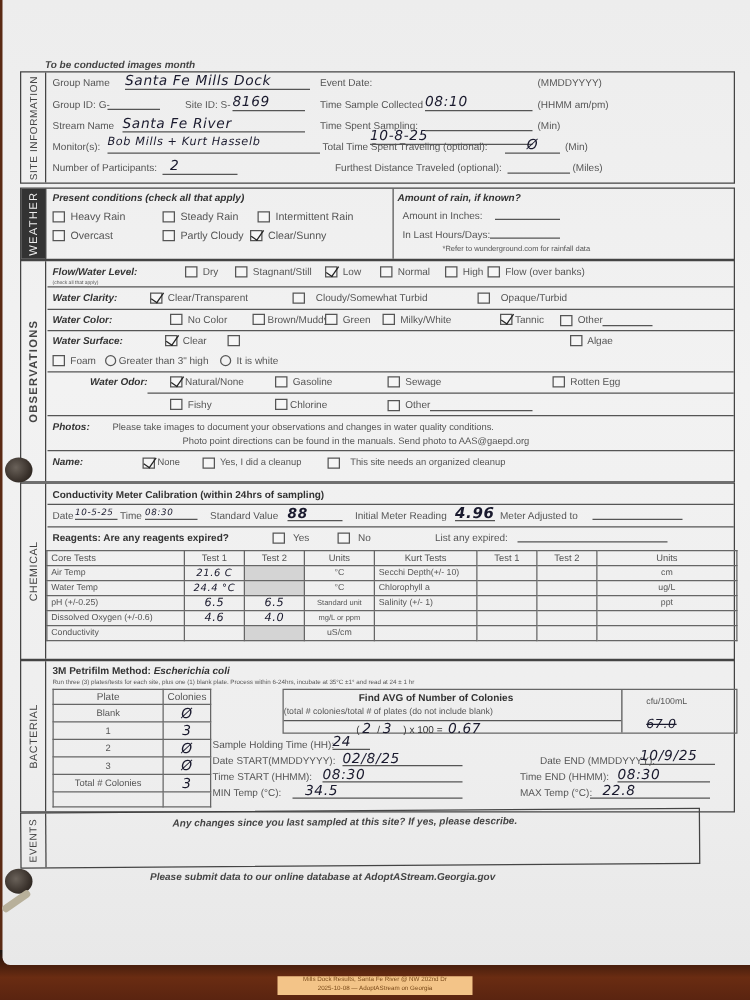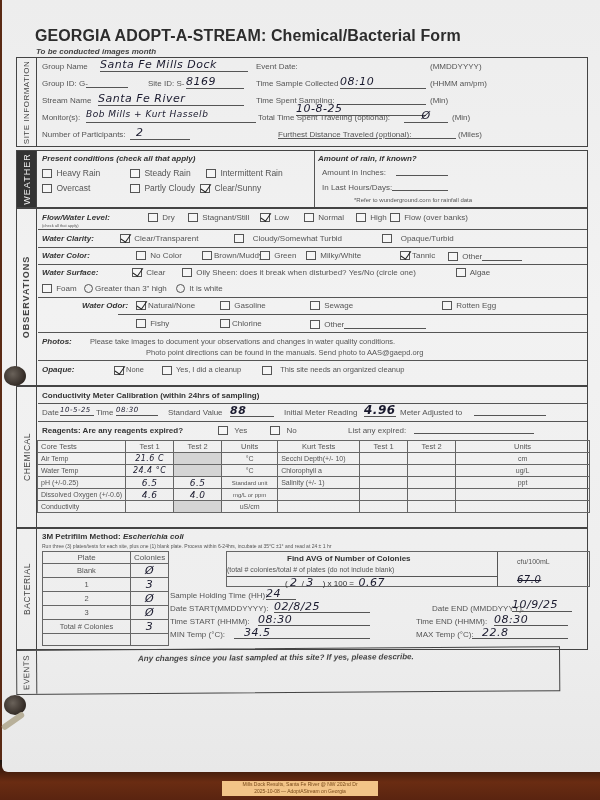--- a/index.html
+++ b/index.html
@@ -86,21 +86,20 @@
     background: #f3c488; color: #7a4a1a; font-size: 5px; text-align: center; line-height: 7px;
   }
 </style>
 </head>
 <body>
 
 <div class="table-wood"></div>
 
 <div class="paper">
 
-  <div class="title">GEORGIA ADOPT-A-STREAM: Chemical/Bacterial Form</div>
   <div class="subtitle">To be conducted images month</div>
 
   <div class="section" style="top:57px; width:572px; height:90px;">
     <div class="side-label">
         <span>SITE INFORMATION</span>
       </div>
     <div class="content">
       <div class="row" style="top:4px;">
         <span class="abs" style="left:4px;">Group Name</span>
         <span class="abs hw blank" style="left:62px; top:-4px; width:148px; height:14px;">Santa Fe Mills Dock</span>
@@ -127,21 +126,21 @@
       <div class="row" style="top:55px;">
         <span class="abs" style="left:4px;">Monitor(s):</span>
         <span class="abs hw blank" style="left:48px; top:-4px; width:170px; height:14px; font-size:9px;">Bob Mills + Kurt Hasselb</span>
         <span class="abs" style="left:220px;">Total Time Spent Traveling (optional):</span>
         <span class="abs hw blank" style="left:366px; top:-4px; width:44px; height:14px; text-align:center;">Ø</span>
         <span class="abs" style="left:414px;">(Min)</span>
       </div>
       <div class="row" style="top:72px;">
         <span class="abs" style="left:4px;">Number of Participants:</span>
         <span class="abs hw blank" style="left:92px; top:-4px; width:60px; height:14px; padding-left:6px;">2</span>
-        <span class="abs" style="left:240px;text-decoration:underline;">Furthest Distance Traveled (optional):</span>
+        <span class="abs" style="left:230px;">Furthest Distance Traveled (optional):</span>
         <span class="abs hw blank" style="left:368px; top:-3px; width:50px; height:12px;"></span>
         <span class="abs" style="left:420px;">(Miles)</span>
       </div>
     </div>
   </div>
 
   <div class="section" style="top:150px; width:572px; height:58px;">
     <div class="side-label dark">
         <span>WEATHER</span>
       </div>
@@ -200,31 +199,31 @@
         <span class="abs" style="left:164px;"><span class="cb"></span><span>Brown/Muddy</span></span>
         <span class="abs" style="left:222px;"><span class="cb"></span> <span>Green</span></span>
         <span class="abs" style="left:268px;"><span class="cb"></span> <span>Milky/White</span></span>
         <span class="abs" style="left:362px;"><span class="cb checked"></span><span>Tannic</span></span>
         <span class="abs" style="left:410px;"><span class="cb"></span> <span>Other</span><span class="blank" style="width:40px;"></span></span>
       </div>
       <div class="hline" style="top:55px;"></div>
       <div class="row" style="top:59px;">
         <span class="abs b-i" style="left:4px;">Water Surface:</span>
         <span class="abs" style="left:94px;"><span class="cb checked"></span> <span>Clear</span></span>
-        <span class="abs" style="left:144px;"><span class="cb"></span> <span>Oily Sheen: does it break when disturbed? Yes/No (circle one)</span></span>
+        <span class="abs" style="left:144px;"><span class="cb"></span> </span>
         <span class="abs" style="left:418px;"><span class="cb"></span> <span>Algae</span></span>
       </div>
       <div class="row" style="top:75px;">
         <span class="abs" style="left:4px;"><span class="cb"></span> <span>Foam</span></span>
         <span class="abs" style="left:46px;"><span class="radio"></span><span>Greater than 3" high</span></span>
         <span class="abs" style="left:138px;"><span class="radio"></span> <span>It is white</span></span>
       </div>
       <div class="hline" style="top:88px;"></div>
       <div class="row" style="top:92px;">
-        <span class="abs b-i" style="left:12px;padding-left:32px;">Water Odor:</span>
+        <span class="abs b-i" style="left:2px;padding-left:32px;">Water Odor:</span>
         <span class="abs" style="left:98px;"><span class="cb checked"></span><span>Natural/None</span></span>
         <span class="abs" style="left:182px;"><span class="cb"></span> <span>Gasoline</span></span>
         <span class="abs" style="left:272px;"><span class="cb"></span> <span>Sewage</span></span>
         <span class="abs" style="left:404px;"><span class="cb"></span> <span>Rotten Egg</span></span>
       </div>
       <div class="hline" style="top:105px; left:80px;"></div>
       <div class="row" style="top:110px;">
         <span class="abs" style="left:98px;"><span class="cb"></span> <span>Fishy</span></span>
         <span class="abs" style="left:182px;"><span class="cb"></span><span>Chlorine</span></span>
         <span class="abs" style="left:272px;"><span class="cb"></span> <span>Other</span><span class="blank" style="width:82px;"></span></span>
@@ -232,21 +231,21 @@
       <div class="hline" style="top:123px;"></div>
       <div class="row" style="top:128px; font-size:7.5px;">
         <span class="abs b-i" style="left:4px; font-size:8px;">Photos:</span>
         <span class="abs" style="left:52px;">Please take images to document your observations and changes in water quality conditions.</span>
       </div>
       <div class="row" style="top:139px; font-size:7.5px;">
         <span class="abs" style="left:108px;">Photo point directions can be found in the manuals. Send photo to AAS@gaepd.org</span>
       </div>
       <div class="hline" style="top:151px;"></div>
       <div class="row" style="top:156px; font-size:7.5px;">
-        <span class="abs b-i" style="left:4px; font-size:8px;">Opaque:</span>
+        <span class="abs b-i" style="left:4px; font-size:8px;">Name:</span>
         <span class="abs" style="left:76px;"><span class="cb checked"></span><span>None</span></span>
         <span class="abs" style="left:124px;"><span class="cb"></span> <span>Yes, I did a cleanup</span></span>
         <span class="abs" style="left:224px;"><span class="cb"></span>&nbsp;&nbsp; <span>This site needs an organized cleanup</span></span>
       </div>
     </div>
   </div>
 
   <div class="section" style="top:386px; width:572px; height:142px;">
     <div class="side-label">
         <span style="font-size:8.5px;">CHEMICAL</span>
@@ -272,21 +271,21 @@
       <div class="row" style="top:39px;">
         <span class="abs b" style="left:4px;">Reagents: Are any reagents expired?</span>
         <span class="abs" style="left:180px;"><span class="cb"></span>&nbsp; <span>Yes</span></span>
         <span class="abs" style="left:232px;"><span class="cb"></span>&nbsp; <span>No</span></span>
         <span class="abs" style="left:310px;">List any expired:</span>
         <span class="abs blank" style="left:376px; top:-2px; width:120px;"></span>
       </div>
       <table class="grid" style="left:-1px; top:53px; width:553px;">
         <tbody>
             <tr>
-          <th style="text-align:left; width:88px;">Core Tests</th>
+          <th style="text-align:left; width:110px;">Core Tests</th>
           <th style="width:48px;">Test 1</th>
           <th style="width:48px;">Test 2</th>
           <th style="width:56px;">Units</th>
           <th style="width:82px;">Kurt Tests</th>
           <th style="width:48px;">Test 1</th>
           <th style="width:48px;">Test 2</th>
           <th>Units</th>
         </tr>
         <tr>
           <td>Air Temp</td>
@@ -432,20 +431,21 @@
         <span style="font-size:8px;">EVENTS</span>
       </div>
     <div class="content">
       <div class="row" style="top:4px; font-size:8px;">
         <span class="abs b-i" style="left:100px; color:#444;">Any changes since you last sampled at this site? If yes, please describe.</span>
       </div>
       <div class="abs" style="left:4px; top:16px; right:4px; bottom:4px;"></div>
     </div>
   </div>
 
+  <div class="abs b-i" style="left:118px; top:697px; font-size:8px; color:#444;">Please submit data to our online database at AdoptAStream.Georgia.gov</div>
 
 </div>
 
 <div class="hole" style="top:366px;"></div>
 <div class="hole" style="top:695px;"></div>
 <div class="ring" style="top:718px;"></div>
 
 <div class="caption">
   <div>Mills Dock Results, Santa Fe River @ NW 202nd Dr</div>
   <div>2025-10-08 — AdoptAStream on Georgia</div>

